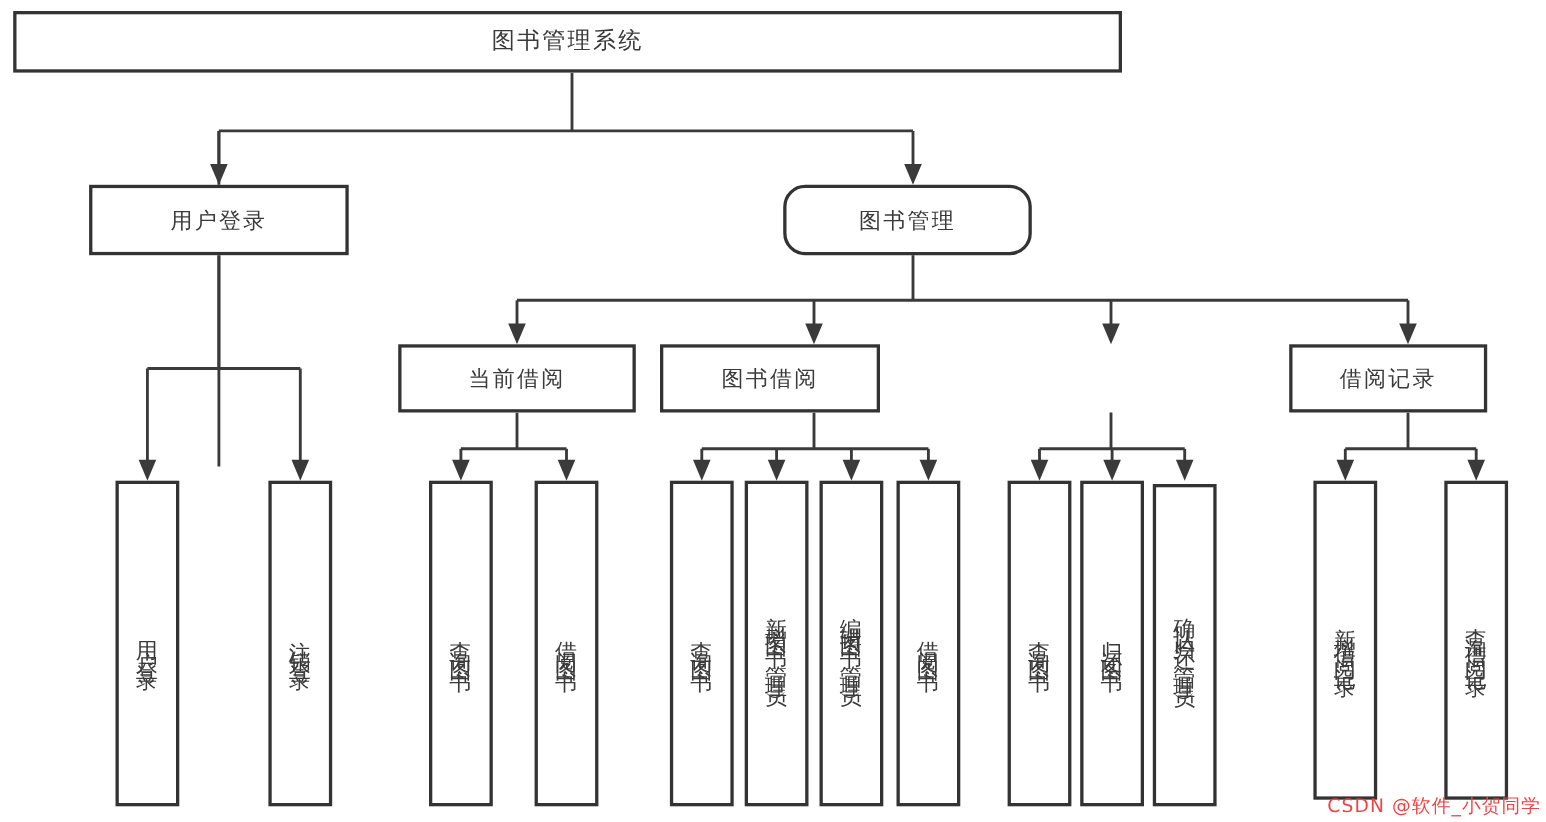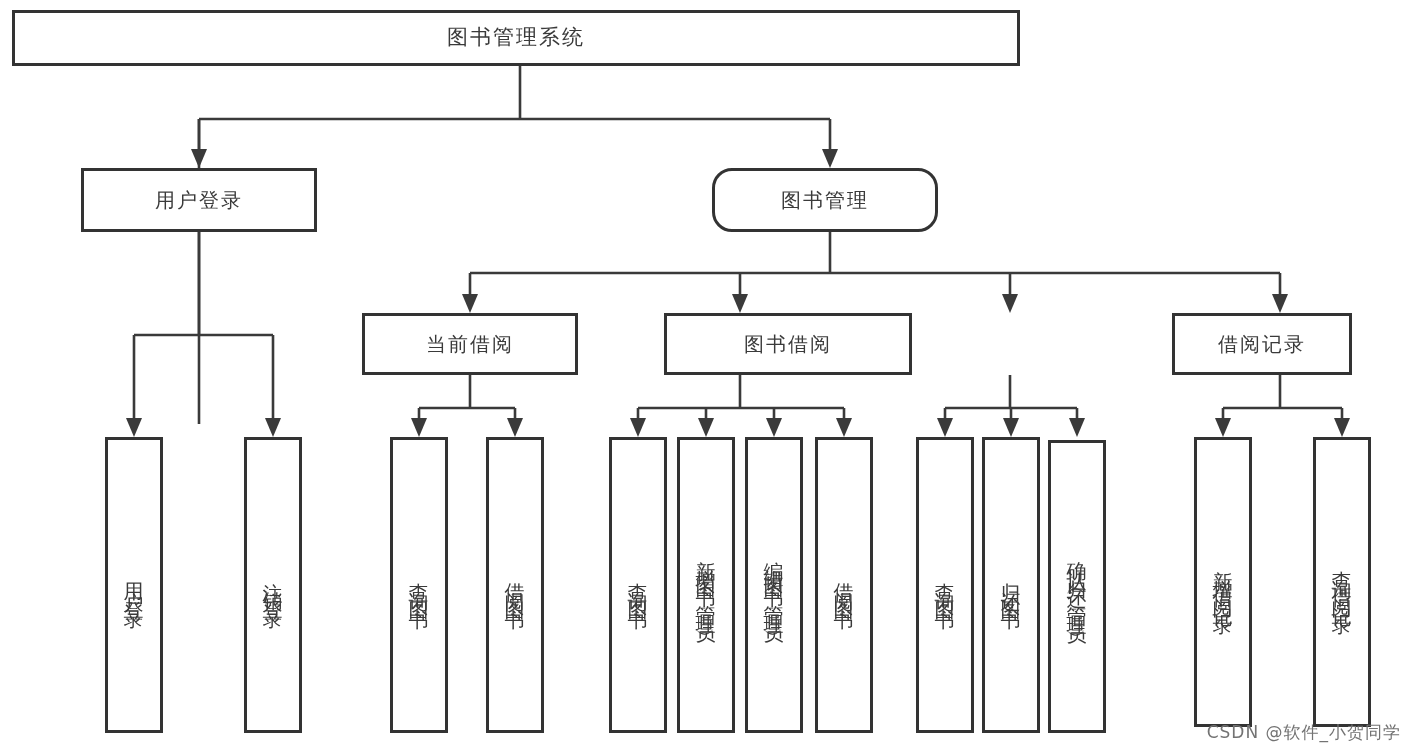--- a/index.html
+++ b/index.html
@@ -27,21 +27,21 @@
   .node.vert{
     writing-mode:vertical-rl;
     text-orientation:mixed;
     letter-spacing:9px;
     font-size:20px;
   }
   .watermark{
     position:absolute;
     right:4px;bottom:3px;
     font-size:17px;
-    color:#737373;
+    color:#ef4444;
     letter-spacing:1px;
     white-space:nowrap;
   }
 </style>
 </head>
 <body>
 
 <div id="stage">
 
   <svg id="wires" viewBox="0 0 1405 747" xmlns="http://www.w3.org/2000/svg">
@@ -113,21 +113,21 @@
       <polygon points="1334,418 1350,418 1342,437"></polygon>
     </g>
   </svg>
 
   <div class="node root" style="left:12px;top:10px;width:1008px;height:56px;">图书管理系统</div>
 
   <div class="node" style="left:81px;top:168px;width:236px;height:64px;">用户登录</div>
   <div class="node" style="left:712px;top:168px;width:226px;height:64px;border-radius:20px;">图书管理</div>
 
   <div class="node" style="left:362px;top:313px;width:216px;height:62px;">当前借阅</div>
-  <div class="node" style="left:664px;top:313px;width:248px;height:62px;">图书借阅</div>
+  <div class="node" style="left:600px;top:313px;width:200px;height:62px;">图书借阅</div>
   <div class="node" style="left:1172px;top:313px;width:180px;height:62px;">借阅记录</div>
 
   <div class="node vert" style="left:105px;top:437px;width:58px;height:296px;">用户登录</div>
   <div class="node vert" style="left:244px;top:437px;width:58px;height:296px;">注销登录</div>
 
   <div class="node vert" style="left:390px;top:437px;width:58px;height:296px;">查询图书</div>
   <div class="node vert" style="left:486px;top:437px;width:58px;height:296px;">借阅图书</div>
 
   <div class="node vert" style="left:609px;top:437px;width:58px;height:296px;">查询图书</div>
   <div class="node vert" style="left:677px;top:437px;width:58px;height:296px;">新增图书（管理员）</div>

